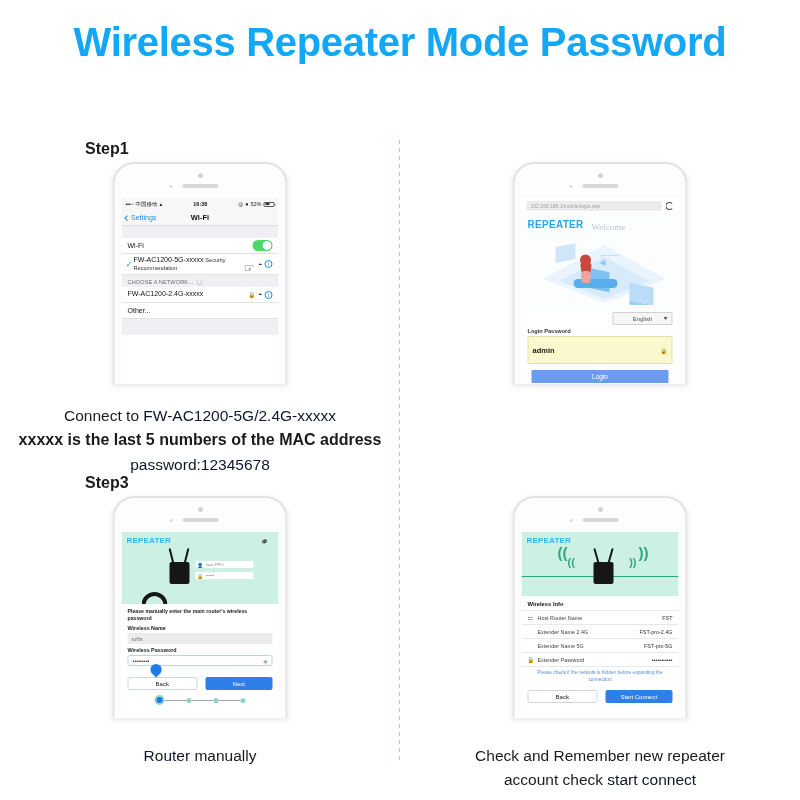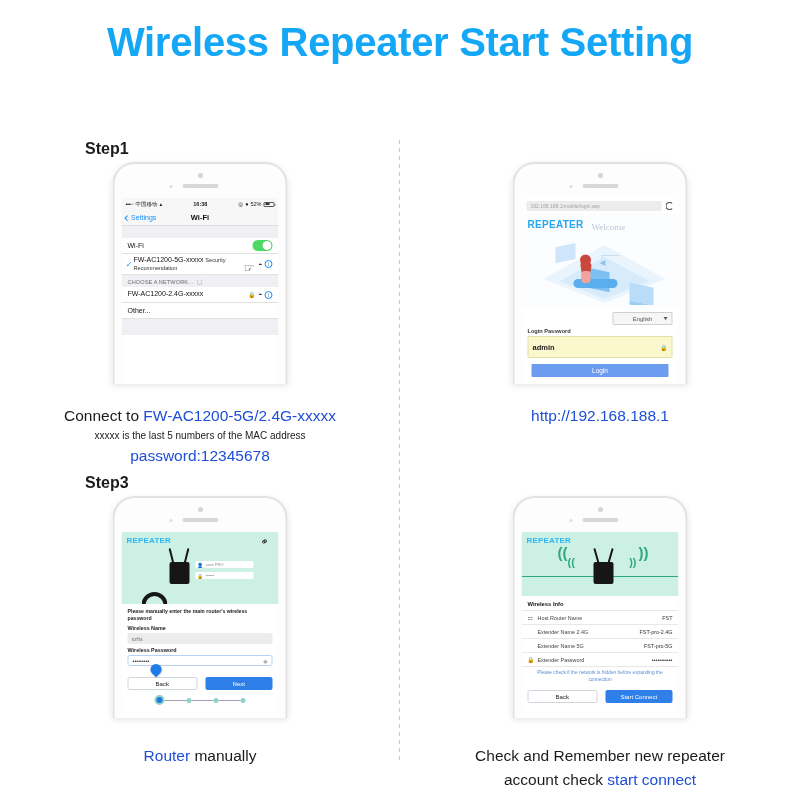--- a/index.html
+++ b/index.html
@@ -214,21 +214,21 @@
     font-size:6px; color:#555; display:flex; align-items:center;
     justify-content:center; position:relative; border-radius:1px;
   }
   .lang-sel .car {
     position:absolute; right:4px; width:0; height:0;
     border-left:2.2px solid transparent; border-right:2.2px solid transparent;
     border-top:3px solid #555;
   }
   .lbl-sm { font-size:5.6px; color:#333; padding: 3px 6px 2px; font-weight:bold; }
   .pw-field {
-    margin: 0 6px; height:22px; background:#fbf8cd; border:0.6px solid #e3dfa8;
+    margin: 0 6px; height:28px; background:#fbf8cd; border:0.6px solid #e3dfa8;
     display:flex; align-items:center; justify-content:space-between;
     padding: 0 4px; font-size:7.5px; font-weight:bold; color:#222; border-radius:1px;
   }
   .login-btn {
     margin: 6px 10px 0; height:13px; background:#6c9cf0; color:#fff;
     font-size:6.5px; display:flex; align-items:center; justify-content:center;
     border-radius:1px;
   }
 
   
@@ -325,29 +325,29 @@
     left: 0; right: 0;
     text-align: center;
     font-size: 15.5px;
     color: #1b1b1b;
     line-height: 1.55;
   }
   .cap1 { top: 272px; }
   .cap2 { top: 272px; }
   .cap3 { top: 278px; }
   .cap4 { top: 278px; }
-  .red { color: #1d4ed8; }
-  .cap-line2 { font-size: 10px; }
+  .red { color: #0f172a; }
+  .cap-line2 { font-size: 16px; font-weight: bold; }
 </style>
 </head>
 <body>
 
 <div class="page">
 
-  <div class="main-title">Wireless Repeater Start Setting</div>
+  <div class="main-title">Wireless Repeater Mode Password</div>
 
   <div class="vline"></div>
 
   <div class="grid">
 
     <div class="cell left">
       <div class="step-label">Step1</div>
 
       <div class="phone-wrap">
         <div class="phone">
@@ -487,21 +487,20 @@
               <span>admin</span>
               <span class="lock">🔒</span>
             </div>
 
             <div class="login-btn">Login</div>
           </div>
         </div>
       </div>
 
       <div class="caption cap2">
-        <div class="red">http://192.168.188.1</div>
       </div>
     </div>
 
     <div class="cell left">
       <div class="step-label">Step3</div>
 
       <div class="phone-wrap">
         <div class="phone">
           <div class="cam"></div>
           <div class="sensor"></div>

